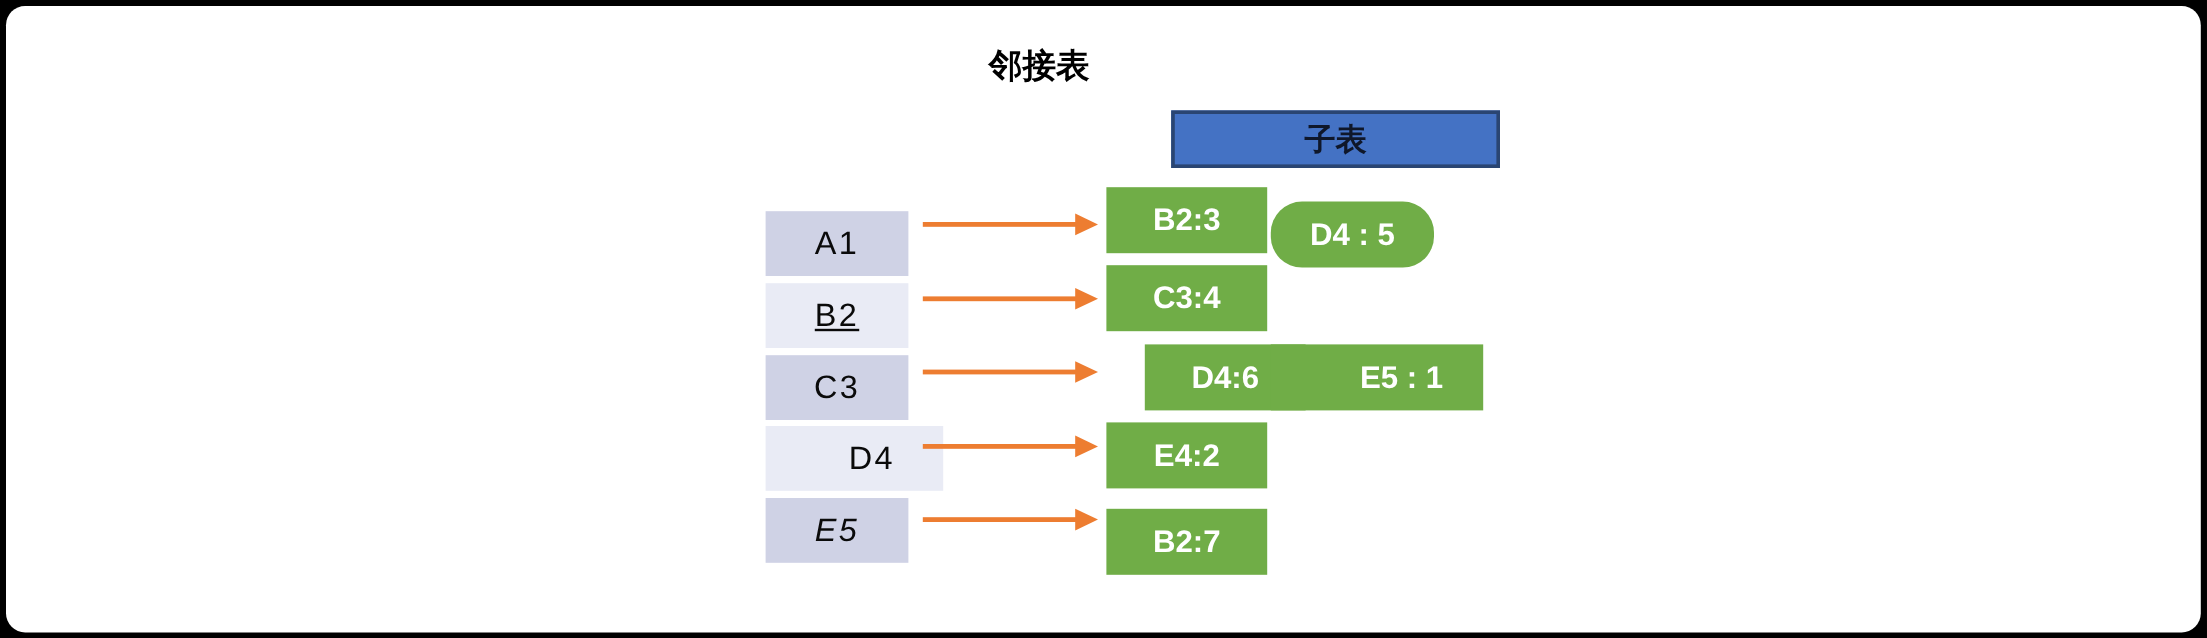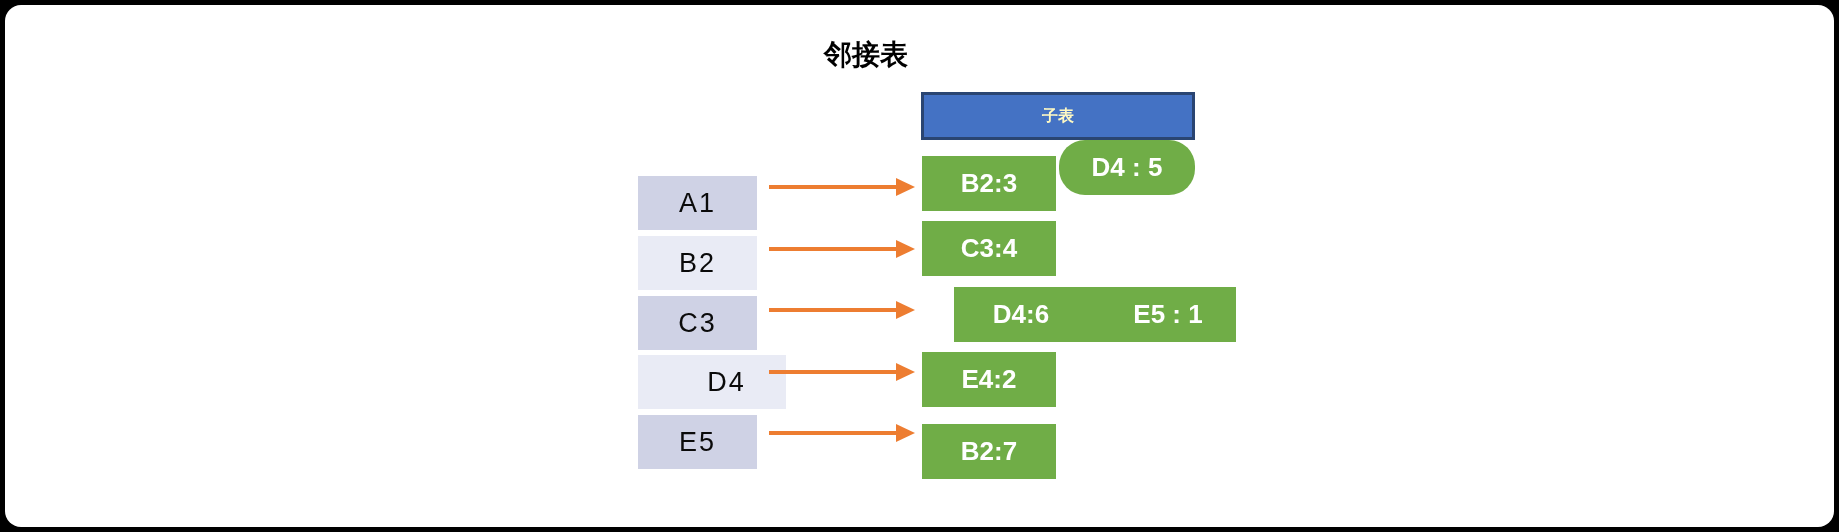--- a/index.html
+++ b/index.html
@@ -61,27 +61,27 @@
   .arrow .head {
     position: absolute;
     right: 0; top: 0;
     width: 0; height: 0;
     border-top: 9px solid transparent;
     border-bottom: 9px solid transparent;
     border-left: 19px solid #ED7D31;
   }
   .sub-header {
     position: absolute;
-    left: 921px; top: 92px;
+    left: 976px; top: 92px;
     width: 274px; height: 48px;
     box-sizing: border-box;
     background: #4472C4;
     border: 3px solid #2A4572;
-    color: #fef9c3;
-    font-size: 16px;
+    color: #0f172a;
+    font-size: 26px;
     font-weight: bold;
     display: flex; align-items: center; justify-content: center;
   }
   .green-cell {
     position: absolute;
     height: 55px;
     background: #70AD47;
     color: #fff;
     font-size: 26px;
     font-weight: bold;
@@ -92,24 +92,24 @@
 <body>
 
 <div class="canvas">
   <div class="card"></div>
 
   <div class="title">邻接表</div>
 
 
   <div id="main-rows">
       <div class="main-cell band-dark" style="top: 176px;">A1</div>
-      <div class="main-cell band-light" style="top: 236px;">B2</div>
+      <div class="main-cell band-light" style="top: 236px; text-decoration: underline;">B2</div>
       <div class="main-cell band-dark" style="top: 296px;">C3</div>
       <div class="main-cell band-light" style="top: 355px; padding-left: 29px;">D4</div>
-      <div class="main-cell band-dark" style="top: 415px;">E5</div>
+      <div class="main-cell band-dark" style="top: 415px; font-style: italic;">E5</div>
     </div>
 
   <div id="arrows">
       <div class="arrow" style="top: 178px;">
         <div class="shaft"></div>
         <div class="head"></div>
       </div>
       <div class="arrow" style="top: 240px;">
         <div class="shaft"></div>
         <div class="head"></div>
@@ -125,20 +125,20 @@
       <div class="arrow" style="top: 424px;">
         <div class="shaft"></div>
         <div class="head"></div>
       </div>
     </div>
 
   <div class="sub-header">子表</div>
 
   <div id="sub-rows">
       <div class="green-cell" style="top: 156px; left: 922px; width: 134px;">B2:3</div>
-      <div class="green-cell" style="top: 140px; left: 1059px; width: 136px; border-radius: 26px;">D4 : 5</div>
+      <div class="green-cell" style="top: 168px; left: 1059px; width: 136px; border-radius: 26px;">D4 : 5</div>
       <div class="green-cell" style="top: 221px; left: 922px; width: 134px;">C3:4</div>
       <div class="green-cell" style="top: 287px; left: 922px; width: 134px; margin-left: 32px;">D4:6</div>
       <div class="green-cell" style="top: 287px; left: 1059px; width: 136px; padding-left: 41px;">E5 : 1</div>
       <div class="green-cell" style="top: 352px; left: 922px; width: 134px;">E4:2</div>
       <div class="green-cell" style="top: 424px; left: 922px; width: 134px;">B2:7</div>
     </div>
 </div>
 
 </body></html>

